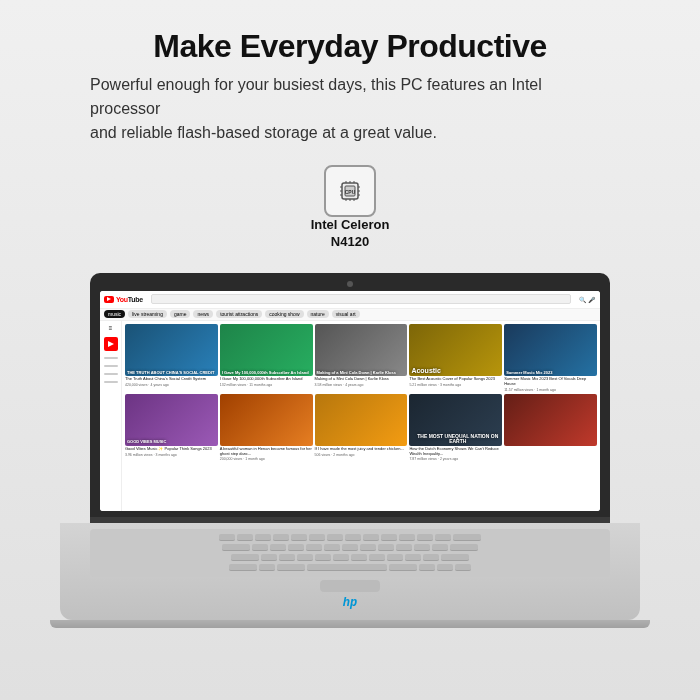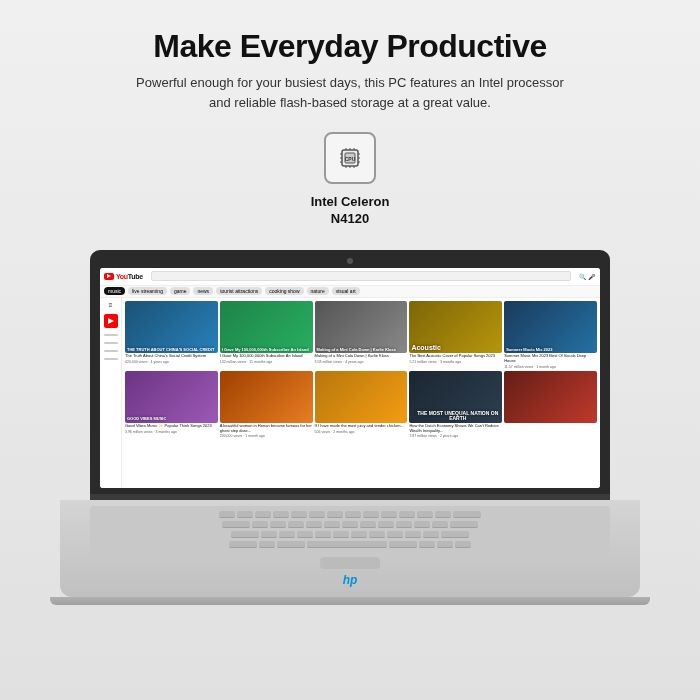--- a/index.html
+++ b/index.html
@@ -21,38 +21,38 @@
     }
     .headline {
       font-size: 32px;
       font-weight: 900;
       color: #111;
       text-align: center;
       letter-spacing: -0.5px;
       margin-bottom: 8px;
     }
     .subtitle {
-      font-size: 13px;
+      font-size: 16px;
       color: #333;
-      text-align: center;
+      text-align: left;
       line-height: 1.5;
       max-width: 520px;
       margin-bottom: 20px;
     }
     .specs-row {
       display: flex;
       justify-content: center;
       gap: 36px;
       margin-bottom: 22px;
     }
     .spec-item {
       display: flex;
       flex-direction: column;
       align-items: center;
-      gap: 10px;
+      gap: 0;
     }
     .spec-icon {
       width: 52px;
       height: 52px;
       border: 2px solid #999;
       border-radius: 8px;
       display: flex;
       align-items: center;
       justify-content: center;
       background: #f5f5f5;
@@ -259,20 +259,21 @@
       border-bottom: 1px solid #a0a0a0;
     }
     .key.wide { max-width: 28px; flex: 2; }
     .key.space { max-width: 80px; flex: 6; }
     .hp-logo {
       margin-top: 4px;
       font-size: 12px;
       font-weight: 700;
       color: #0096d6;
       font-style: italic;
+      font-family: Liberation Mono, monospace;
     }
     .trackpad {
       width: 60px;
       height: 12px;
       background: #bbb;
       border-radius: 4px;
       margin-top: 3px;
     }
     .laptop-bottom-strip {
       width: 600px;

